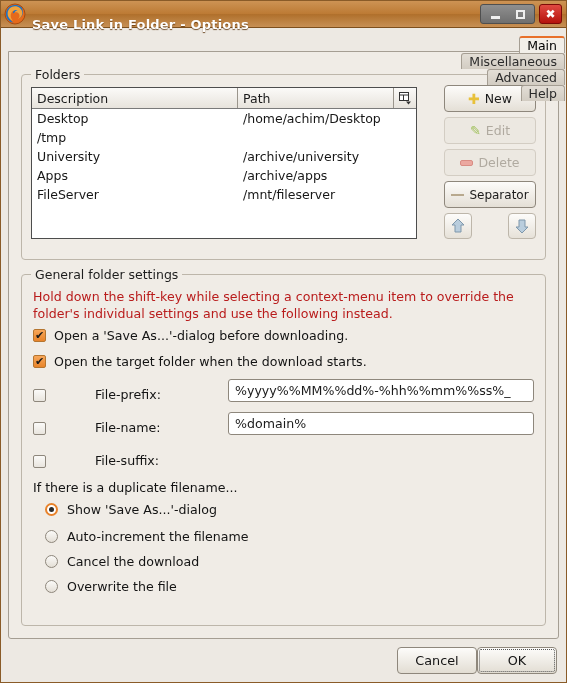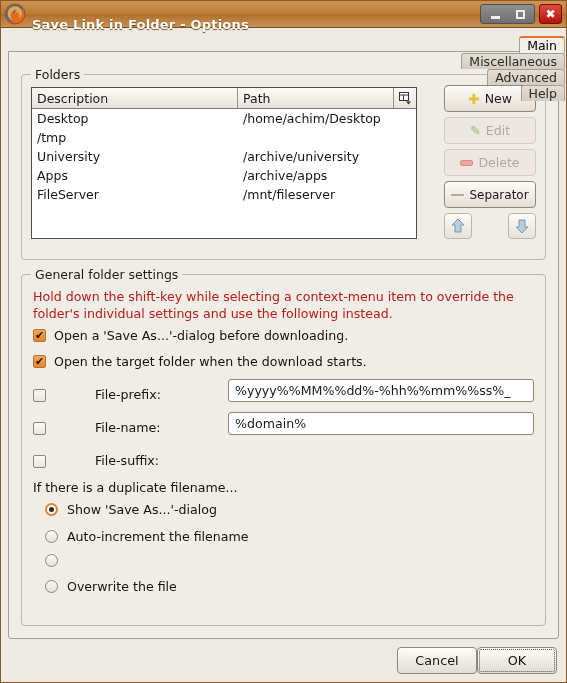--- a/index.html
+++ b/index.html
@@ -458,20 +458,21 @@
       <span>Show 'Save As...'-dialog</span>
     </div>
 
     <div class="radiorow" style="top:254px;">
       <span class="radio"></span>
       <span>Auto-increment the filename</span>
     </div>
 
     <div class="radiorow" style="top:279px;">
       <span class="radio"></span>
+      <span>Cancel the download</span>
     </div>
 
     <div class="radiorow" style="top:304px;">
       <span class="radio"></span>
       <span>Overwrite the file</span>
     </div>
   </div>
 </div>
 
 <div id="bottombar">

